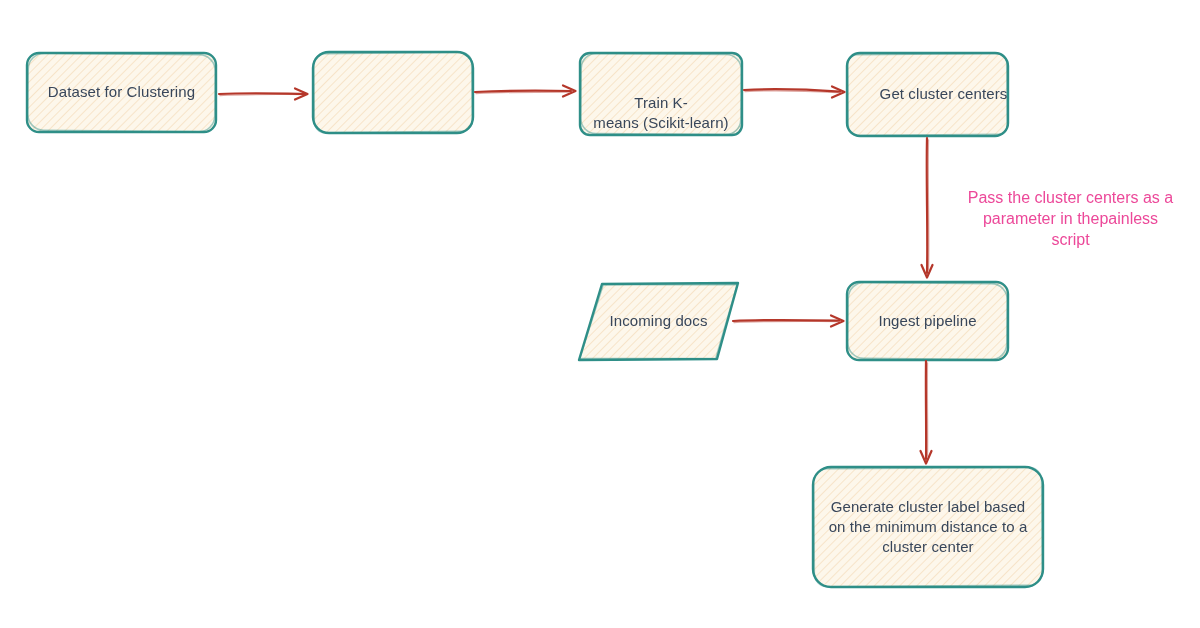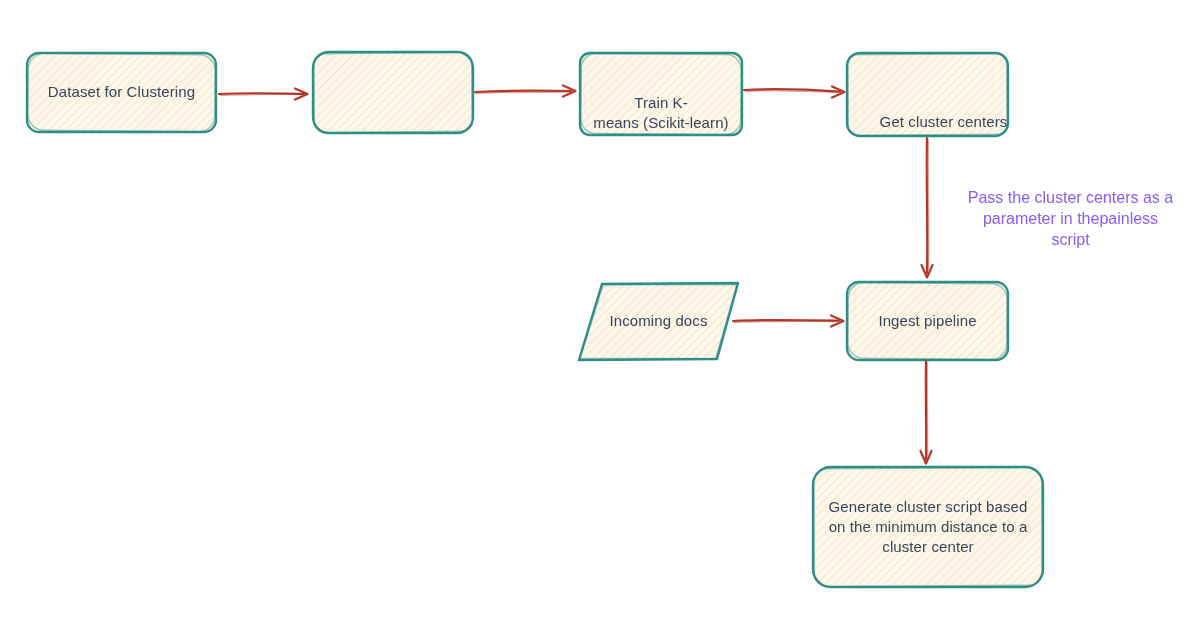--- a/index.html
+++ b/index.html
@@ -63,21 +63,21 @@
     color: #38465a;
     font-size: 15px;
     line-height: 1.35;
     font-weight: 400;
     letter-spacing: 0.1px;
   }
   .annotation {
     position: absolute;
     text-align: center;
     white-space: pre-line;
-    color: #8b5cf6;
+    color: #ec4899;
     font-size: 16px;
     line-height: 1.32;
     font-weight: 400;
   }
 </style>
 </head>
 <body>
 
 <div class="stage">
 
@@ -160,27 +160,27 @@
       <path class="edge-head" d="M920.5,451 L926,463.5 L931.5,451"></path>
     </g>
   </svg>
 
   <div class="label" style="left:27px; top:53px; width:189px; height:79px;">Dataset for Clustering</div>
 
 
   <div class="label" style="left:580px; top:53px; width:162px; height:82px;margin-top:19px;">Train K-
 means (Scikit-learn)</div>
 
-  <div class="label" style="left:847px; top:53px; width:193px; height:83px;margin-top:28px;">Get cluster centers</div>
+  <div class="label" style="left:847px; top:53px; width:193px; height:83px;">Get cluster centers</div>
 
   <div class="label" style="left:579px; top:283px; width:159px; height:77px;">Incoming docs</div>
 
   <div class="label" style="left:847px; top:282px; width:161px; height:78px;text-align:right;">Ingest pipeline</div>
 
-  <div class="label" style="left:813px; top:467px; width:230px; height:120px;">Generate cluster script based
+  <div class="label" style="left:813px; top:467px; width:230px; height:120px;">Generate cluster label based
 on the minimum distance to a
 cluster center</div>
 
   <div class="annotation" style="left:943px; top:187px; width:255px;">Pass the cluster centers as a
 parameter in thepainless
 script</div>
 
 </div>
 
 </body></html>

